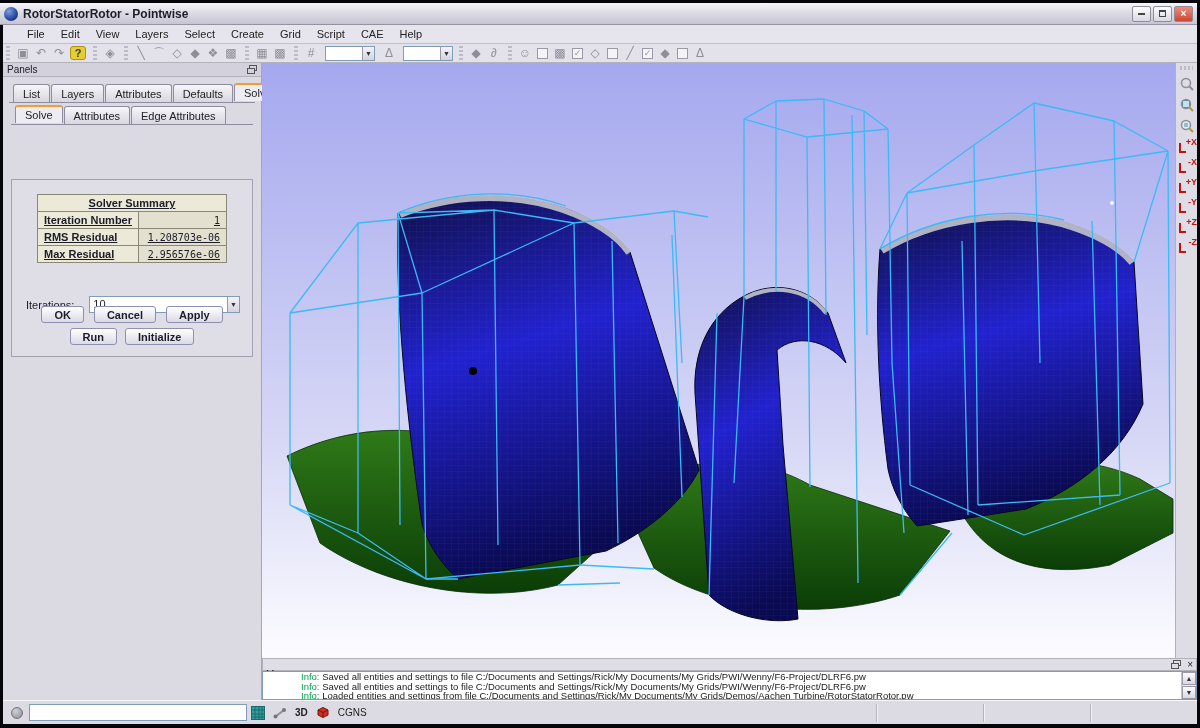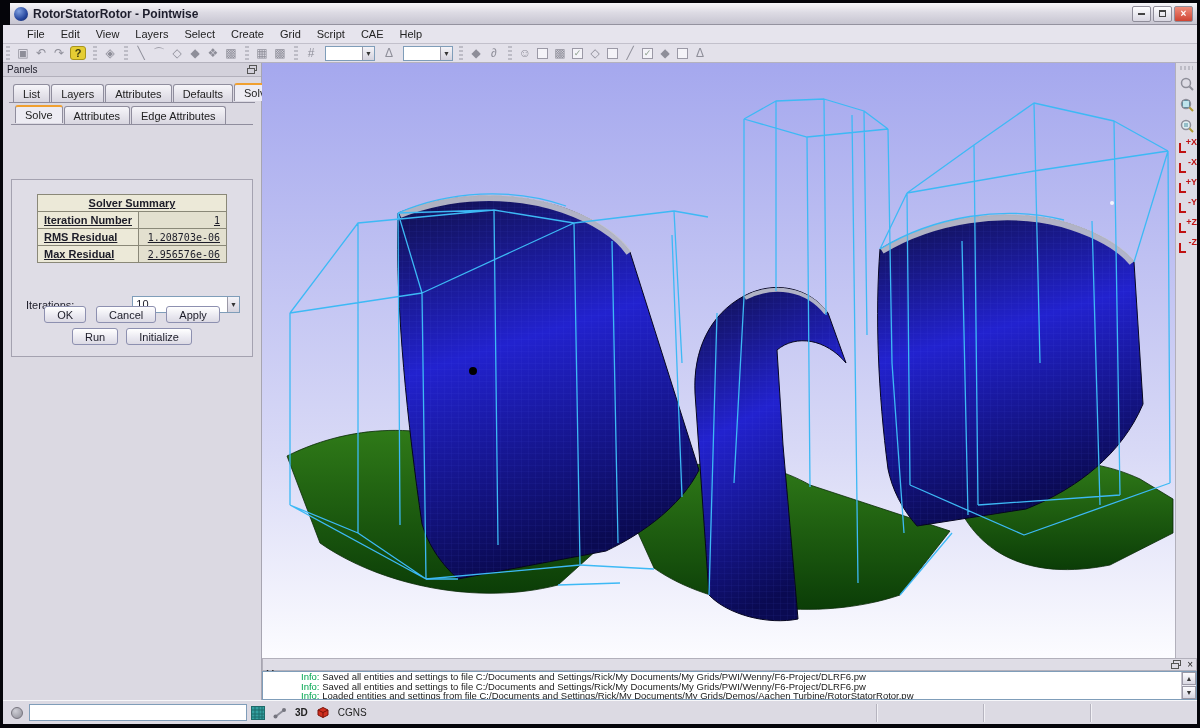--- a/index.html
+++ b/index.html
@@ -1,21 +1,21 @@
 <!DOCTYPE html>
 <html><head>
 <meta charset="utf-8">
 <style>
   * { margin:0; padding:0; box-sizing:border-box; }
   html,body { width:1200px; height:728px; }
   body { font-family:"Liberation Sans", sans-serif; background:#000; overflow:hidden; }
   #win { position:relative; width:1200px; height:728px; background:#05050a; }
 
   
-  #titlebar { position:absolute; left:10px; top:3px; right:3px; height:22px;
+  #titlebar { position:absolute; left:0; top:3px; right:3px; height:22px;
     background:linear-gradient(#f7f6fa,#dddbe4 45%,#c7c5d1);
     border-bottom:1px solid #94929f; display:flex; align-items:center; padding:0 4px; }
   .app-icon { width:14px; height:14px; border-radius:50%;
     background:radial-gradient(circle at 35% 30%, #7e9fe0, #27479e 60%, #12245c); margin-right:5px; }
   .title-text { font-size:12px; font-weight:bold; color:#1d1d2c; flex:1; }
   .win-btn { width:19px; height:16px; margin-left:2px; border:1px solid #8f8d9a; border-radius:2px;
     background:linear-gradient(#fdfdff,#d9d7e2); font-size:10px; line-height:13px; text-align:center; color:#333; }
   .win-btn.close { background:linear-gradient(#ef8d7c,#cf4433); color:#fff; font-weight:bold; }
   .glyph-min { display:inline-block; width:7px; border-bottom:2px solid #444; margin-bottom:2px; }
   .glyph-restore { display:inline-block; width:7px; height:7px; border:1px solid #444; border-top:2px solid #444; margin-top:3px; }
@@ -55,28 +55,28 @@
     background:linear-gradient(#f6f5f9,#d8d6e0); border:1px solid #8f8d9d; border-bottom:none;
     border-radius:3px 3px 0 0; position:relative; top:1px; color:#222; }
   .tab.active { background:#edecf3; border-top:2px solid #f0a030; padding-top:2px; font-weight:normal; top:0; }
   #groupbox { position:absolute; left:8px; top:116px; width:242px; height:178px;
     border:1px solid #a4a2b0; background:#dfdde6; }
   table.solver { border-collapse:collapse; margin:14px auto 8px; font-size:11px;text-decoration:underline; }
   table.solver th, table.solver td { border:1px solid #8a8878; padding:2px 6px; }
   table.solver th { background:#ece9d8; font-weight:bold; text-align:center; }
   td.k { background:#ece9d8; font-weight:bold; text-align:left; }
   td.v { background:#e3e0cf; text-align:right; font-family:"DejaVu Sans Mono", monospace; font-size:10px; min-width:88px; }
-  #iter-row { position:absolute; left:14px; top:116px; width:214px; display:flex; align-items:center;gap:43px; }
+  #iter-row { position:absolute; left:14px; top:116px; width:214px; display:flex; align-items:center; }
   #iter-combo { margin-left:15px; flex:1; height:17px; background:#fff; border:1px solid #7f9db9;
     position:relative; font-size:11px; padding:1px 14px 0 3px; }
   #iter-combo .arrow { position:absolute; right:0; top:0; bottom:0; width:12px;
     background:linear-gradient(#f4f3f8,#d5d3de); border-left:1px solid #9b99a6;
     font-size:7px; color:#333; text-align:center; line-height:15px; }
   .xp-btn { height:17px; padding:1px 12px; font-size:11px; color:#1c1c28;
-    background:linear-gradient(#ffffff,#e9e8f0 60%, #dcdae4); border:1px solid #8d90b0; border-radius:3px; }
+    background:linear-gradient(#ffffff,#e9e8f0 60%, #dcdae4); border:1px solid #8d90b0; border-radius:3px;font-weight:bold; }
   #runinit { position:absolute; left:0; top:148px; width:100%; display:flex; justify-content:center; gap:8px; }
   #okrow { position:absolute; left:0; top:243px; width:100%; display:flex; justify-content:center; gap:10px; }
 
   
   #viewport { position:absolute; left:262px; top:63px; width:913px; height:595px; }
   #viewport svg { display:block; }
 
   
   #rtoolbar { position:absolute; left:1175px; top:63px; width:22px; height:595px;
     background:#dedce5; border-left:1px solid #b2b0bb; }

